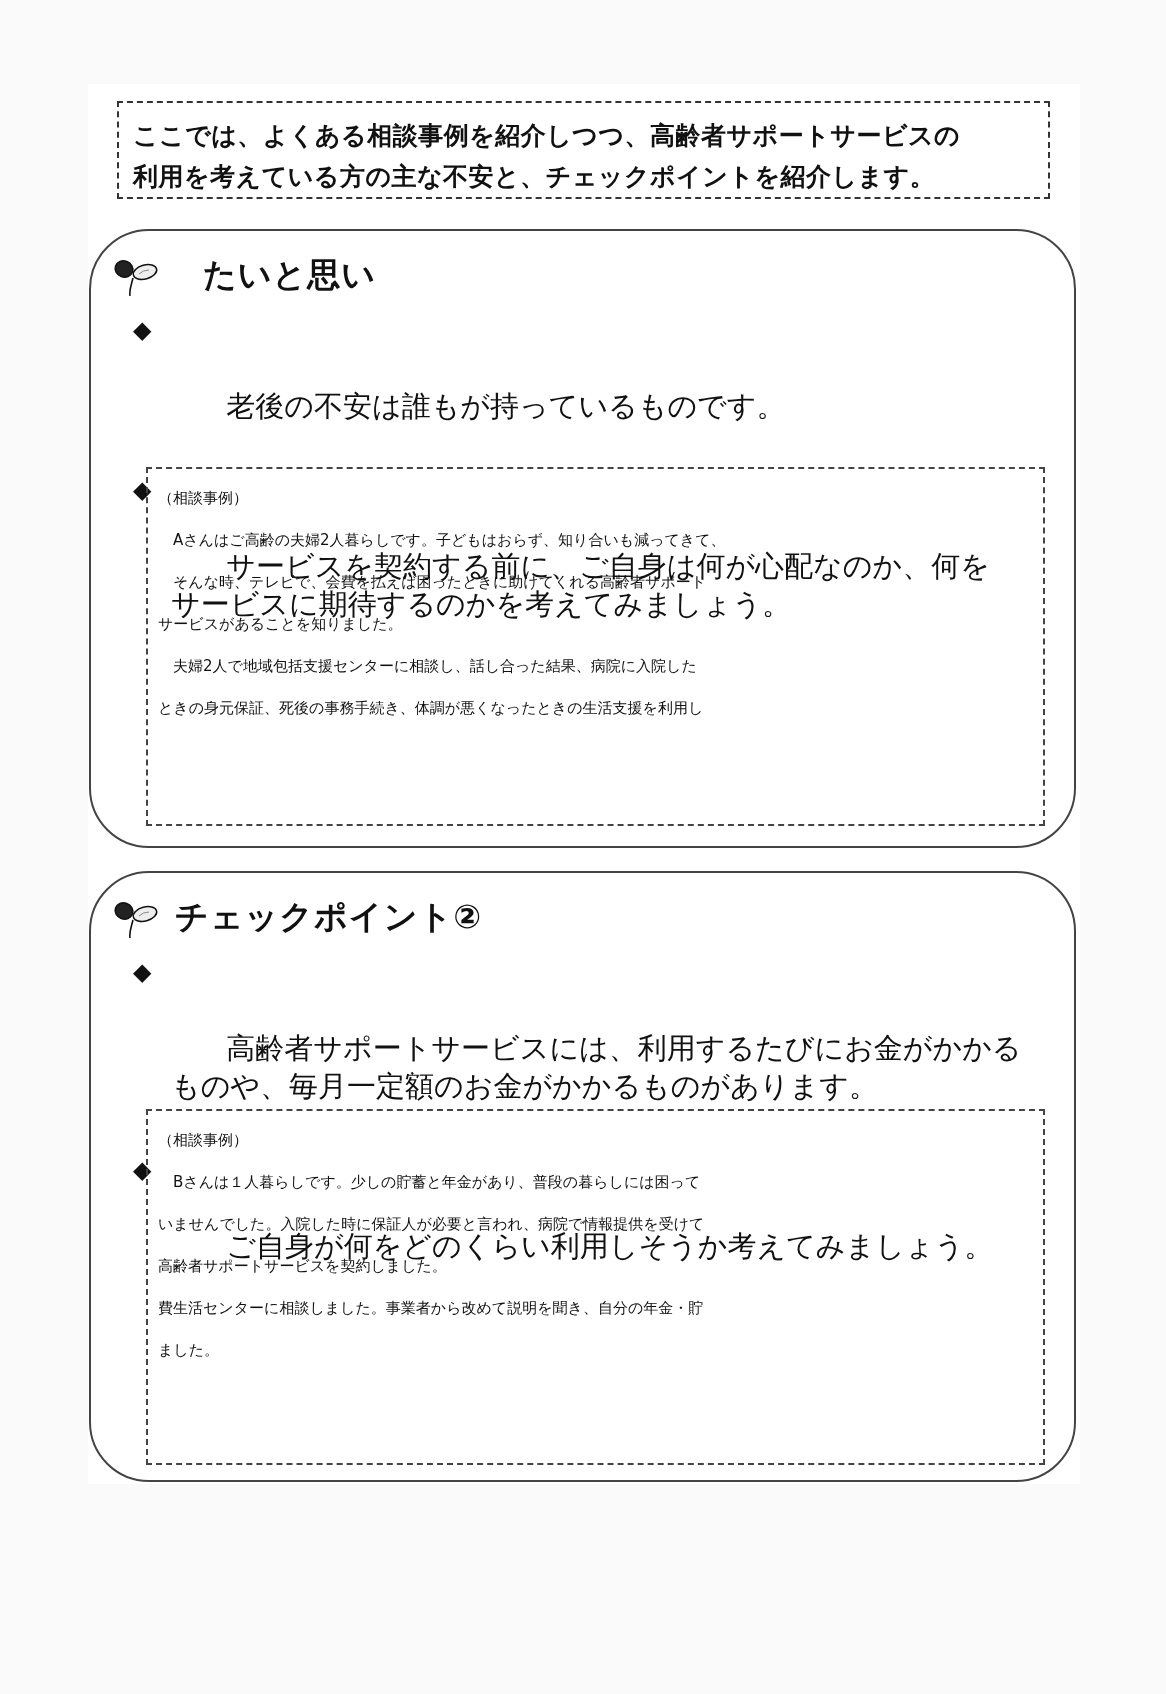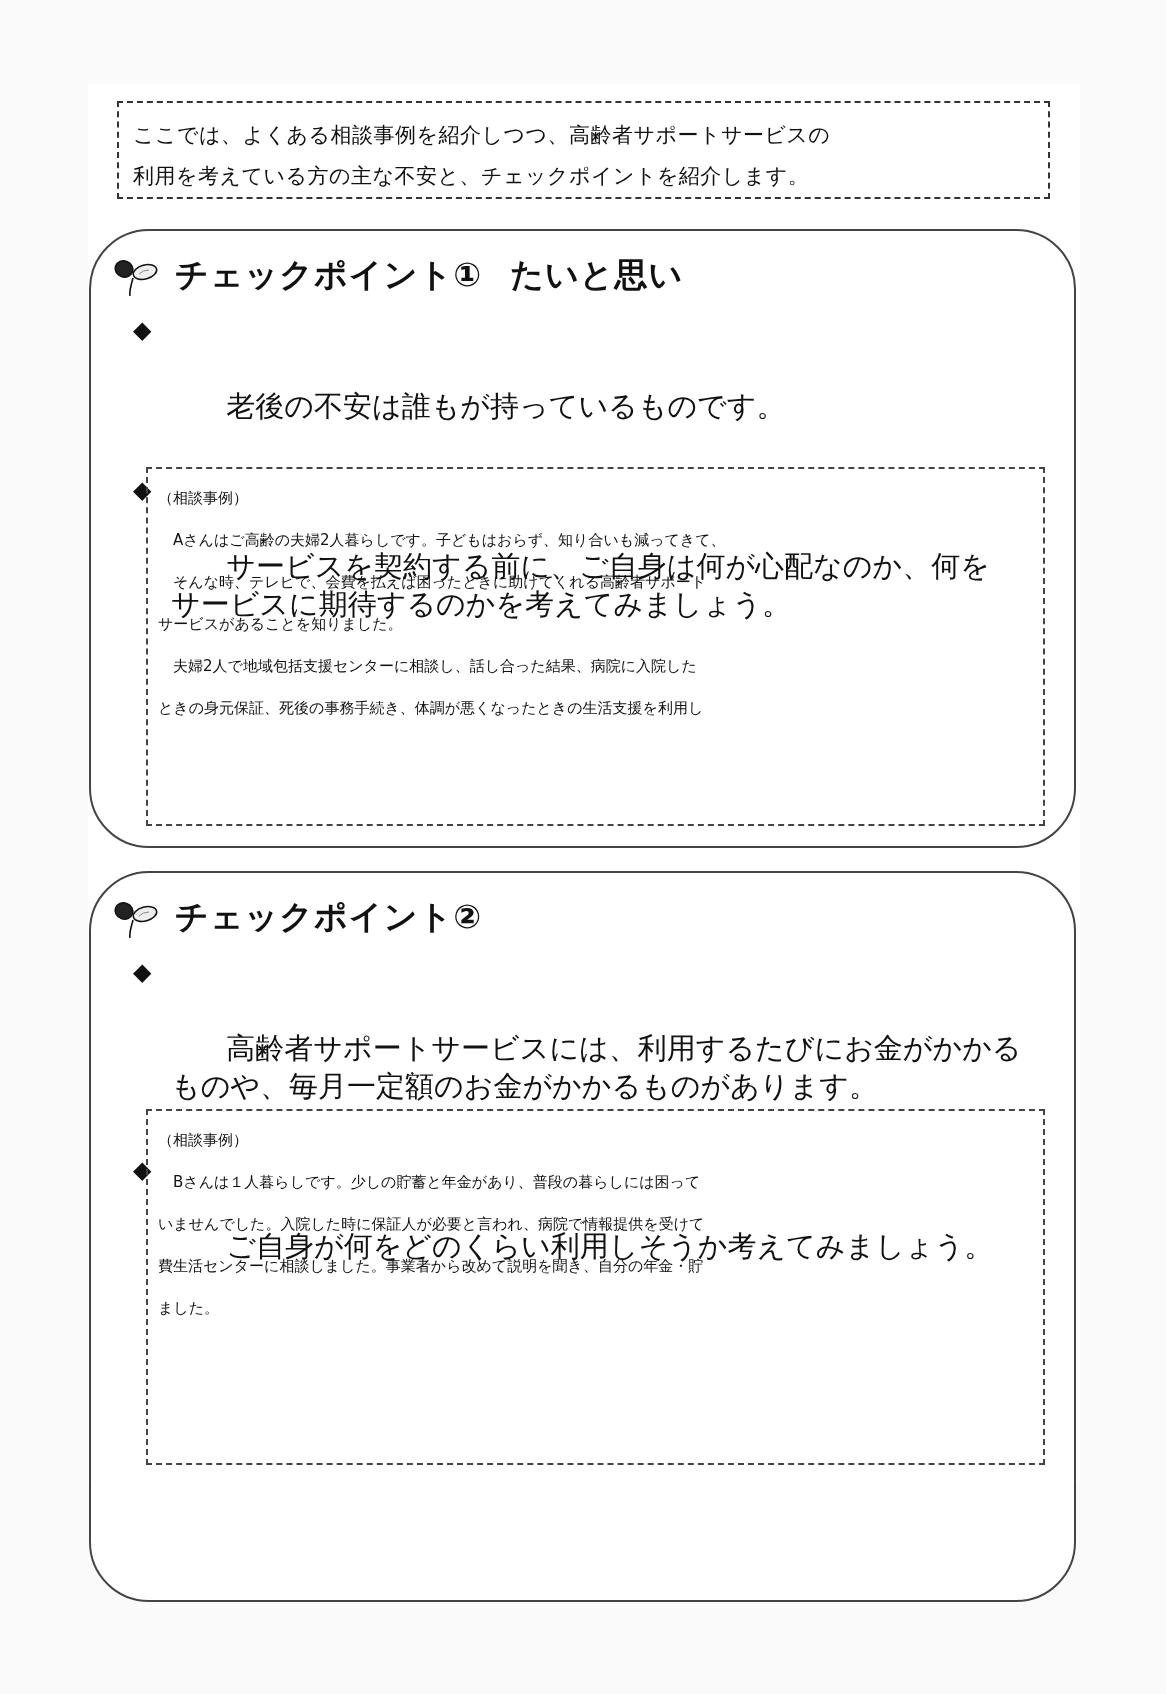--- a/index.html
+++ b/index.html
@@ -19,37 +19,37 @@
       width: 992px; height: 1400px;
       background: #ffffff;
     }
     .intro {
       position: absolute;
       left: 117px; top: 101px;
       width: 933px; height: 98px;
       border: 2px dashed #333;
       box-sizing: border-box;
       padding: 12px 0 0 14px;
-      font-size: 21px;
-      font-weight: normal;
+      font-size: 25px;
+      font-weight: bold;
       line-height: 41px;
       letter-spacing: 0.5px;
       white-space: nowrap;
     }
     .card {
       position: absolute;
       left: 89px;
       width: 987px;
       border: 2px solid #444;
       border-radius: 60px;
       box-sizing: border-box;
       background: #fff;
     }
     .card-1 { top: 229px; height: 619px; }
-    .card-2 { top: 871px; height: 731px; }
+    .card-2 { top: 871px; height: 611px; }
     .card-title {
       position: absolute;
       left: 22px; top: 22px;
       display: flex; align-items: center;
       font-size: 33px;
       font-weight: bold;
       white-space: nowrap;
       letter-spacing: 1px;
     }
     .sprout {
@@ -101,21 +101,20 @@
 </div>
 
 <div class="card card-1">
   <div class="card-title">
     <svg class="sprout" viewBox="0 0 46 40">
       <path d="M20 22 C 18 30, 16 34, 17 40" stroke="#111" stroke-width="1.6" fill="none"></path>
       <ellipse cx="11" cy="13" rx="9" ry="8" fill="#222" stroke="#111" stroke-width="1.5" transform="rotate(20 11 13)"></ellipse>
       <ellipse cx="32" cy="16" rx="12" ry="7" fill="#eee" stroke="#111" stroke-width="1.5" transform="rotate(-15 32 16)"></ellipse>
       <path d="M26 18 q4 -4 10 -4" stroke="#888" stroke-width="1" fill="none"></path>
     </svg>
-    <span>チェックポイント①</span>
     <span class="title-gap"></span>
     <span>たいと思い</span>
   </div>
   <ul class="bullets">
     <li>
       <span class="diamond">◆</span>
       <span>老後の不安は誰もが持っているものです。</span>
     </li>
     <li>
       <span class="diamond">◆</span>
@@ -152,16 +151,17 @@
     </li>
     <li>
       <span class="diamond">◆</span>
       <span>ご自身が何をどのくらい利用しそうか考えてみましょう。</span>
     </li>
   </ul>
   <div class="case-box">
     <span class="case-label">（相談事例）</span>
     <span class="case-line">　Bさんは１人暮らしです。少しの貯蓄と年金があり、普段の暮らしには困って</span>
     <span class="case-line">いませんでした。入院した時に保証人が必要と言われ、病院で情報提供を受けて</span>
+    <span class="case-line">高齢者サポートサービスを契約しました。</span>
     <span class="case-line">費生活センターに相談しました。事業者から改めて説明を聞き、自分の年金・貯</span>
     <span class="case-line">ました。</span>
   </div>
 </div>
 
 </body></html>

